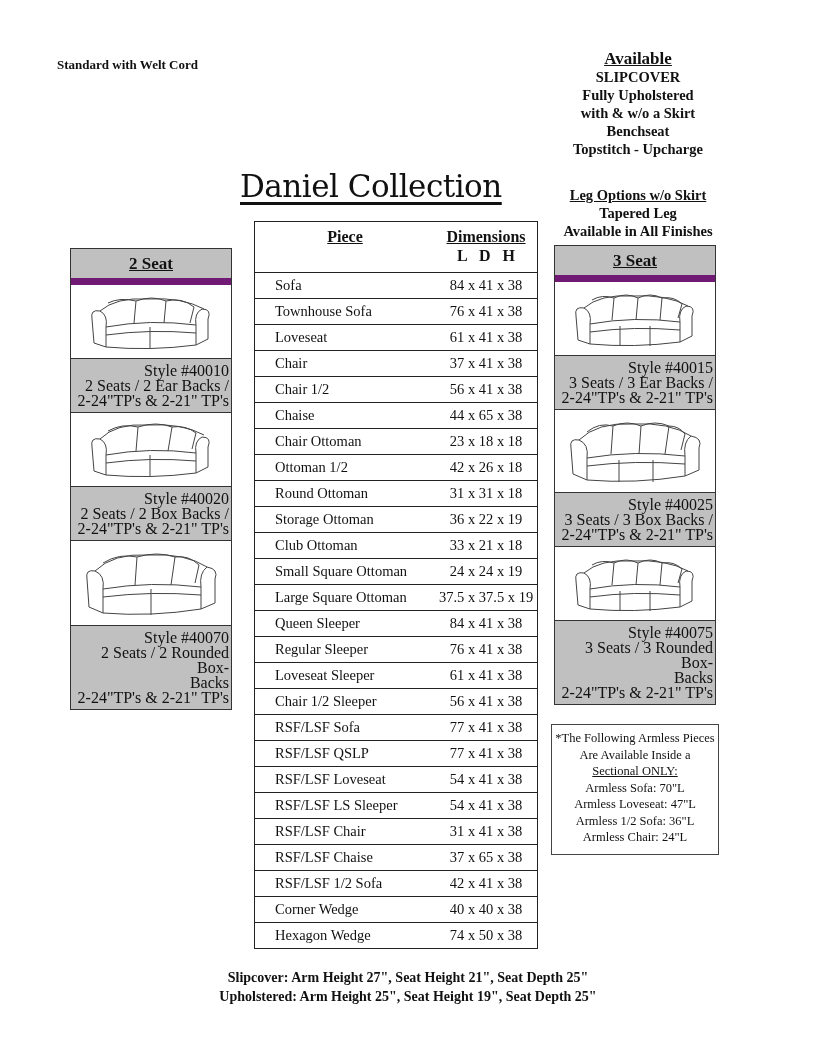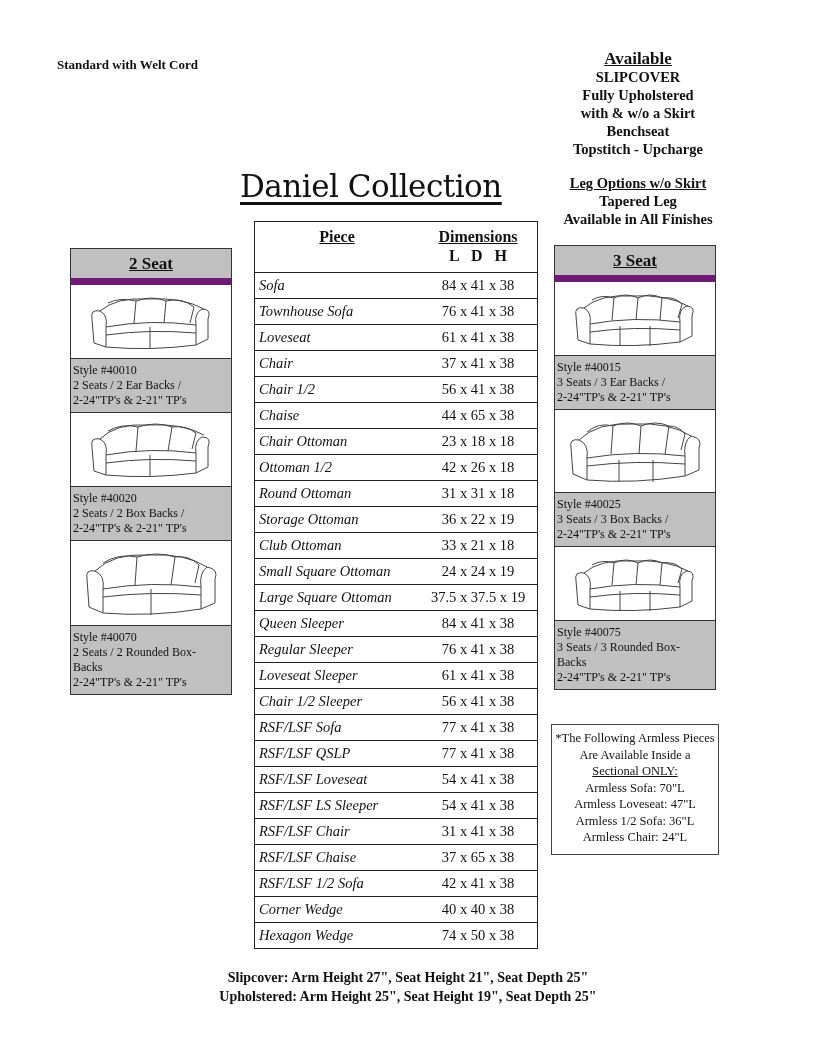--- a/index.html
+++ b/index.html
@@ -4,42 +4,42 @@
 <style>
   html, body { margin:0; padding:0; background:#ffffff; }
   body { width:816px; height:1056px; position:relative; overflow:hidden; font-family:"Liberation Serif", serif; color:#111; }
   .abs { position:absolute; }
 
   .top-left-note { left:57px; top:57px; font-size:13px; font-weight:bold; }
 
   .available-block { left:548px; top:50px; width:180px; text-align:center; font-weight:bold; font-size:14.5px; line-height:18px; }
   .available-block .hdr { font-size:17px; text-decoration:underline; }
   .available-block .gap { height:16px; }
-  .available-block .u { text-decoration:underline; }
+  .available-block .u { text-decoration:underline;margin-top:12px; }
 
   .title { left:240px; top:168px; width:310px; text-align:left; font-size:31px; text-decoration:underline; text-underline-offset:5px; font-family:"DejaVu Serif", serif; letter-spacing:-0.5px; }
 
   
   .style-col { border:1px solid #333; width:160px; background:#fff; }
   .style-col .col-head { background:#c0c0c0; height:29px; border-bottom:7px solid #701a75; text-align:center; font-weight:bold; font-size:17px; line-height:29px; }
   .style-col .col-head span { text-decoration:underline; }
   .style-col .pic { height:73px; border-bottom:1px solid #333; background:#fff; display:flex; align-items:center; justify-content:center; }
-  .style-col .desc { background:#c0c0c0; border-bottom:1px solid #333; text-align:left; font-size:12px; line-height:15px; padding:4px 2px; }
+  .style-col .desc { background:#c0c0c0; border-bottom:1px solid #333; text-align:right; font-size:16px; line-height:15px; padding:4px 2px; }
   .style-col .desc:last-child { border-bottom:none; }
 
   .left-col { left:70px; top:248px; }
   .right-col { left:554px; top:245px; }
 
   
   .dim-table { left:254px; top:221px; width:284px; border:1px solid #222; border-collapse:collapse; }
   .dim-table th { font-weight:bold; font-size:16px; padding:0; height:50px; vertical-align:top; border-bottom:1px solid #222;margin-left:20px; }
   .dim-table th .h1 { text-decoration:underline; display:block; margin-top:6px; }
   .dim-table th .lhd { display:block; word-spacing:8px; margin-top:1px; }
   .dim-table td { height:25px; border-bottom:1px solid #222; font-size:14.5px; padding:0; }
-  .dim-table td.piece { padding-left:4px; text-align:left; width:160px;font-style:italic; }
+  .dim-table td.piece { padding-left:20px; text-align:left; width:160px; }
   .dim-table td.dim { text-align:center; }
 
   .armless-box { left:551px; top:724px; width:162px; border:1px solid #444; padding:5px 2px 8px; text-align:center; font-size:12.5px; line-height:16.5px; }
   .armless-box .u { text-decoration:underline; }
 
   .footer { left:100px; top:968px; width:616px; text-align:center; font-weight:bold; font-size:14px; line-height:19px; }
 </style>
 </head>
 <body>
 

